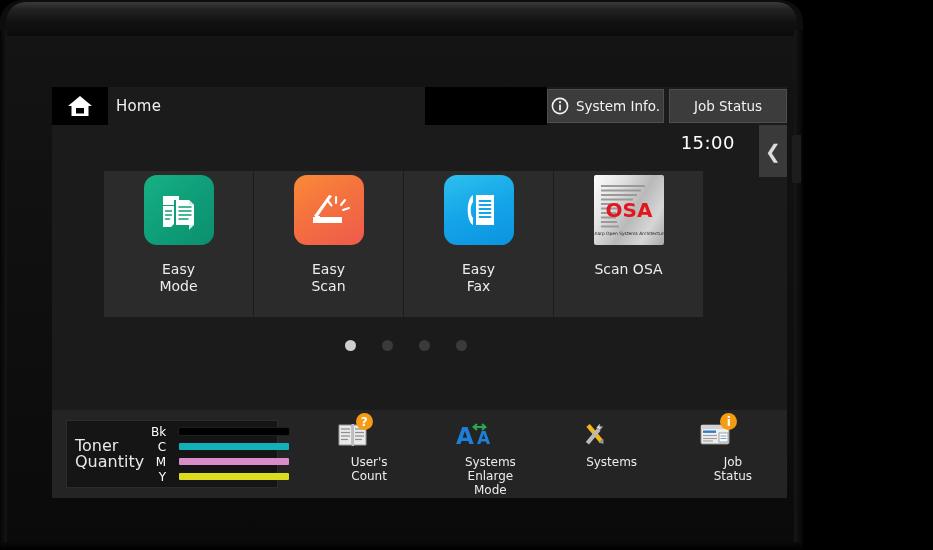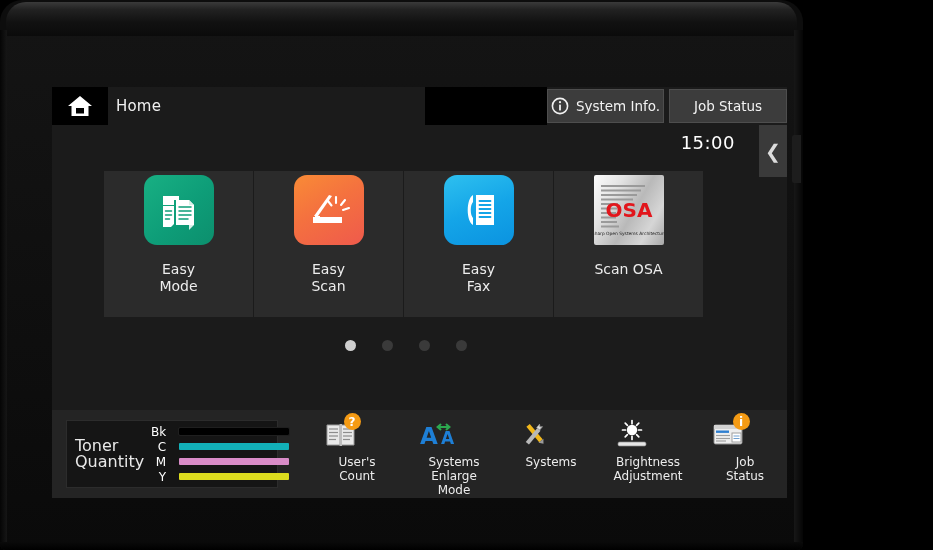--- a/index.html
+++ b/index.html
@@ -432,41 +432,20 @@
                 <path d="M13.2 9 l0-4.4 2 1.8 1.8-1.8 0 4.4 z" fill="#dcdcdc" stroke="#9a9a9a" stroke-width=".8"></path>
               </g>
             </svg>
           </div>
           <div class="tool-label">
             <span>Systems</span>
           </div>
         </div>
 
 
-        <div class="tool">
-          <div class="tool-ic">
-            <svg width="36" height="30" viewBox="0 0 36 30" aria-hidden="true">
-              <circle cx="18" cy="11" r="5.2" fill="#fff"></circle>
-              <g stroke="#fff" stroke-width="1.7" stroke-linecap="round">
-                <path d="M18 1.5 v3.2"></path>
-                  <path d="M18 17.4 v3"></path>
-                <path d="M8.5 11 h3"></path>
-                  <path d="M24.5 11 h3"></path>
-                <path d="M11.2 4.2 L13.4 6.4"></path>
-                  <path d="M22.6 15.6 L24.8 17.8"></path>
-                <path d="M24.8 4.2 L22.6 6.4"></path>
-                  <path d="M13.4 15.6 L11.2 17.8"></path>
-              </g>
-              <rect x="4" y="23" width="28" height="4" rx="1.6" fill="#e6e6e6" stroke="#8a8a8a" stroke-width=".7"></rect>
-            </svg>
-          </div>
-          <div class="tool-label">
-            <span>Brightness</span><br><span>Adjustment</span>
-          </div>
-        </div>
 
         <div class="tool">
           <div class="tool-ic">
             <svg width="34" height="28" viewBox="0 0 34 28" aria-hidden="true">
               <rect x="2" y="5" width="28" height="19" rx="1.5" fill="#eeeeee" stroke="#8d8d8d"></rect>
               <rect x="2" y="5" width="28" height="4" fill="#d2d2d2"></rect>
               <rect x="4" y="10.5" width="13" height="2.4" fill="#2f7fd0"></rect>
               <g stroke="#9e9e9e" stroke-width="1.1">
                 <path d="M4 15.5 h14"></path>
                   <path d="M4 18.5 h14"></path>

